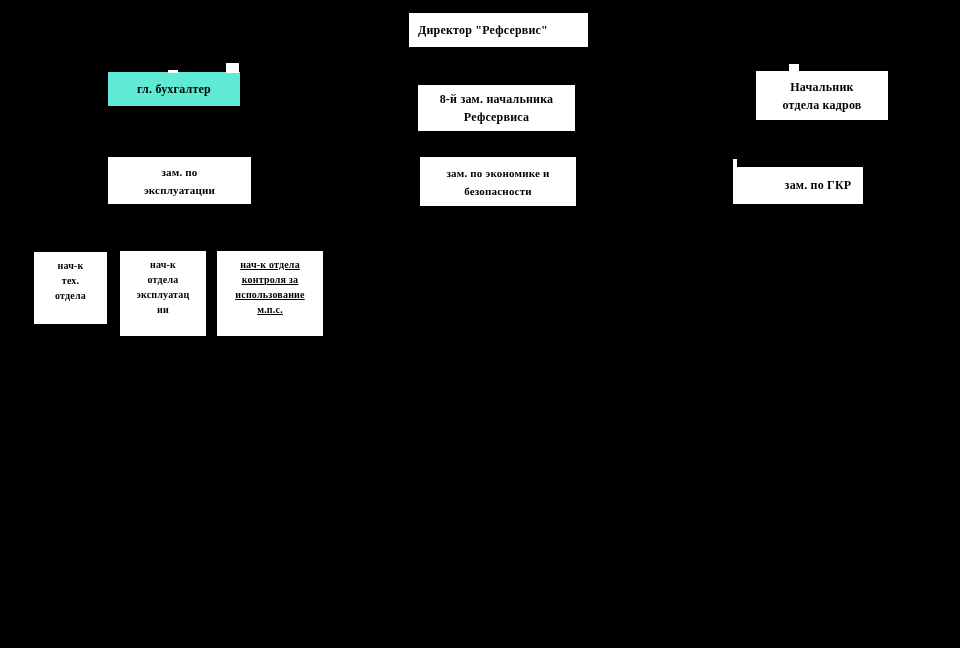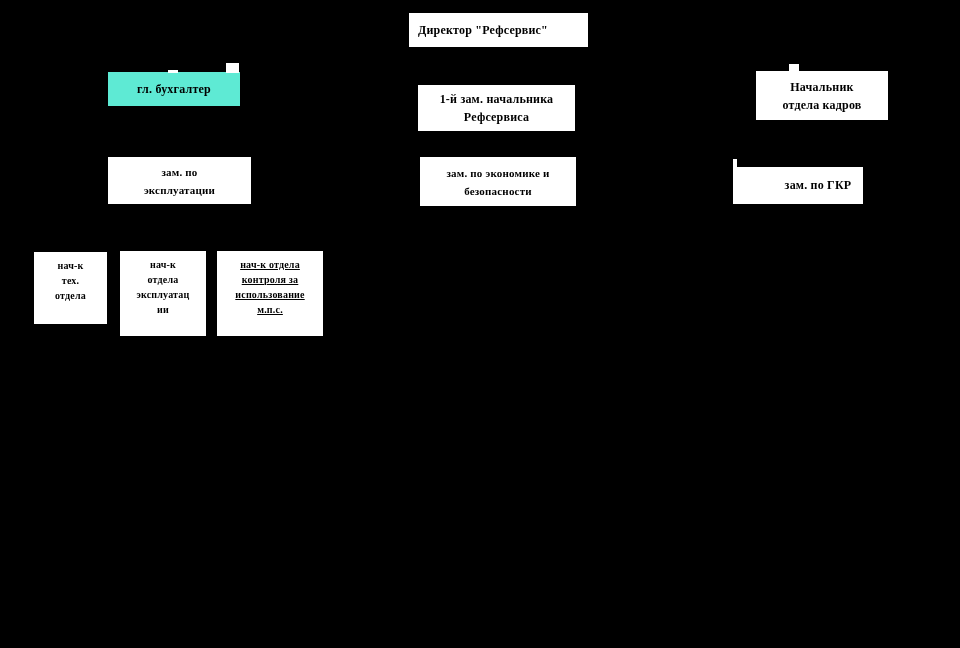--- a/index.html
+++ b/index.html
@@ -39,21 +39,21 @@
 <body>
 
 <div id="canvas" style="background: rgb(0, 0, 0);">
     <div class="node vmid aleft" style="left: 409px; top: 13px; width: 179px; height: 34px; font-size: 12px; line-height: 15px; background: rgb(255, 255, 255); color: rgb(0, 0, 0);">
       <span>Директор "Рефсервис"</span>
     </div>
     <div class="node vmid" style="left: 108px; top: 72px; width: 132px; height: 34px; font-size: 12px; line-height: 15px; background: #5eead4; color: rgb(0, 0, 0);">
       <span>гл. бухгалтер</span>
     </div>
     <div class="node vmid" style="left: 418px; top: 85px; width: 157px; height: 46px; font-size: 12px; line-height: 18px; background: rgb(255, 255, 255); color: rgb(0, 0, 0);">
-      <span>1-й зам. начальника</span>
+      <span>8-й зам. начальника</span>
       <span>Рефсервиса</span>
     </div>
     <div class="node vmid" style="left: 756px; top: 71px; width: 132px; height: 49px; font-size: 12px; line-height: 18px; background: rgb(255, 255, 255); color: rgb(0, 0, 0);">
       <span>Начальник</span>
       <span>отдела кадров</span>
     </div>
     <div class="node vmid" style="left: 420px; top: 157px; width: 156px; height: 49px; font-size: 11px; line-height: 18px; background: rgb(255, 255, 255); color: rgb(0, 0, 0);">
       <span>зам. по экономике и</span>
       <span>безопасности</span>
     </div>

